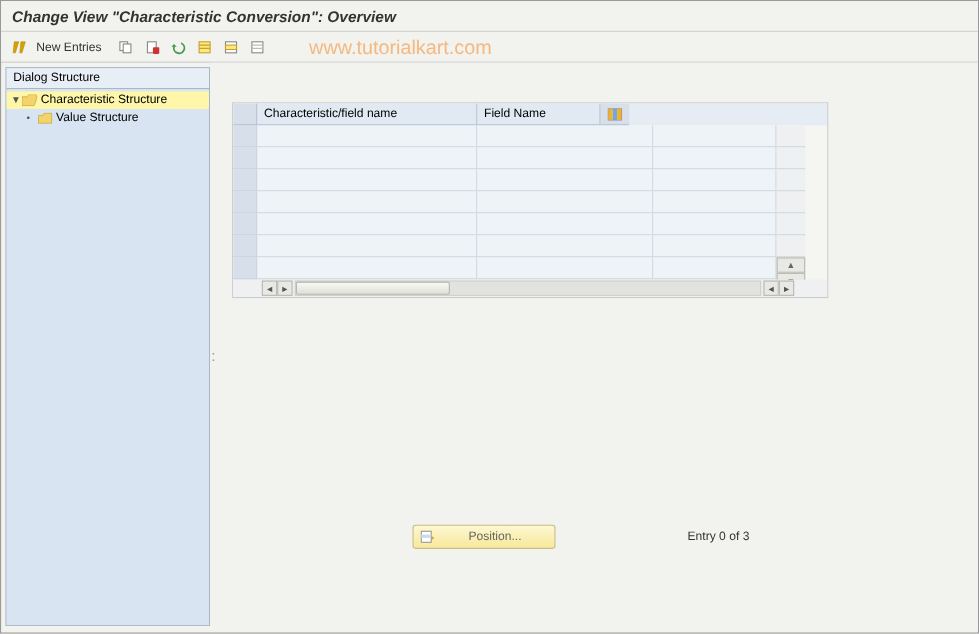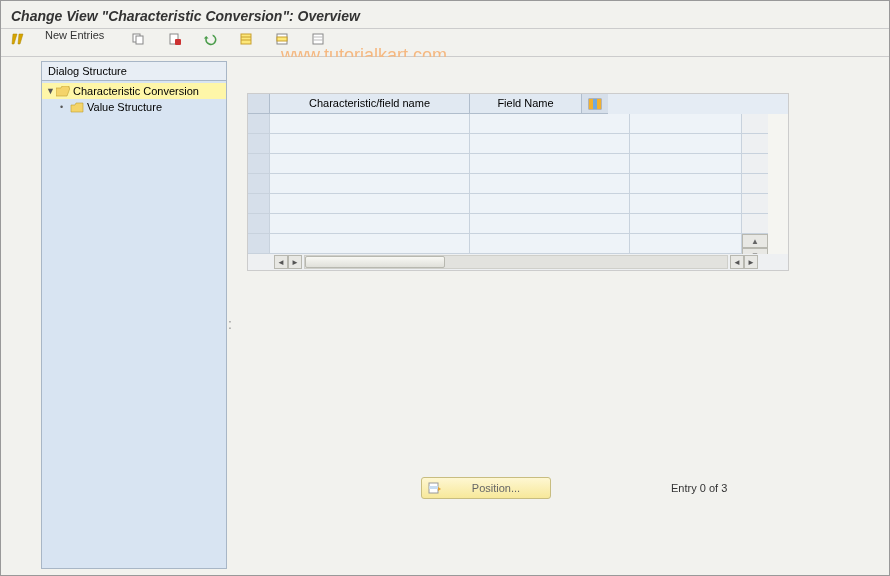--- a/index.html
+++ b/index.html
@@ -5,48 +5,48 @@
     * { box-sizing: border-box; margin: 0; padding: 0; font-family: Arial, sans-serif; }
     body { background: #fff; width: 890px; height: 576px; overflow: hidden; }
     
     .app { width: 890px; height: 576px; border: 1px solid #999; background: #f2f2ee; position: relative; }
     
     
     .title-bar { height: 28px; background: #f2f2ee; border-bottom: 1px solid #ccc; padding: 6px 10px; }
     .title-text { font-style: italic; font-weight: bold; font-size: 14px; color: #333; }
     
     
-    .toolbar { height: 28px; background: #f2f2ee; border-bottom: 1px solid #ccc; display: flex; align-items: flex-start; padding-left: 8px; gap: 16px; position: relative; }
+    .toolbar { height: 28px; background: #f2f2ee; border-bottom: 1px solid #ccc; display: flex; align-items: center; padding-left: 8px; gap: 4px; position: relative; }
     .tb-icon { width: 20px; height: 20px; display: inline-flex; align-items: center; justify-content: center; cursor: pointer; }
     .tb-text { font-size: 11px; color: #333; margin-right: 8px; cursor: pointer; }
-    .watermark { position: absolute; left: 280px; top: 16px; font-size: 18px; color: #f5b880; font-weight: normal; }
-    
-    
-    .main { display: flex; height: calc(100% - 58px); padding-left: 36px; }
+    .watermark { position: absolute; left: 280px; top: 4px; font-size: 18px; color: #f5b880; font-weight: normal; }
+    
+    
+    .main { display: flex; height: calc(100% - 58px); }
     
     
     .sidebar { width: 186px; border: 1px solid #a8b6c6; margin: 4px 0 4px 4px; background: #d8e4f2; display: flex; flex-direction: column; }
     .sidebar-header { background: #e8eef5; border-bottom: 1px solid #a8b6c6; padding: 3px 6px; font-size: 11px; }
     .tree { flex: 1; background: #d8e4f2; font-size: 11px; padding: 2px 0; }
     .tree-row { display: flex; align-items: center; height: 16px; padding-left: 4px; cursor: pointer; white-space: nowrap; overflow: hidden; }
     .tree-row.selected { background: #fef6a8; }
     .tree-indent { width: 14px; display: inline-block; }
     .tree-arrow { width: 10px; font-size: 9px; color: #555; }
     .folder-icon { width: 14px; height: 10px; display: inline-block; margin-right: 3px; }
     
     
     .splitter { width: 6px; background: #f2f2ee; cursor: col-resize; position: relative; }
     .splitter-handle { position: absolute; top: 50%; left: 1px; width: 3px; height: 30px; }
     .splitter-handle::before { content: ":"; color: #999; font-size: 14px; line-height: 6px; letter-spacing: -2px; }
     
     
     .content { flex: 1; background: #f2f2ee; padding: 12px 10px; position: relative; }
     
     
-    .table-panel { position: relative; background: #f5f5f1; border: 1px solid #ccc; margin-top: 24px; margin-left: 4px; width: 542px; text-align: center; }
+    .table-panel { position: relative; background: #f5f5f1; border: 1px solid #ccc; margin-top: 24px; margin-left: 4px; width: 542px; }
     .table-wrapper { overflow: hidden; }
     .table-header { display: flex; background: #e5ecf4; height: 20px; }
     .th { border-right: 1px solid #b0bdcc; border-bottom: 1px solid #b0bdcc; padding: 3px 6px; font-size: 11px; background: #e1e9f2; }
     .th-sel { width: 22px; background: #d6dfea; }
     .th-char { width: 200px; }
     .th-target { width: 160px; }
     .th-field { width: 112px; }
     .th-config { width: 26px; background: #d6dfea; border-right: none; display: flex; align-items: center; justify-content: center; cursor: pointer; }
     .table-body { }
     .tr { display: flex; height: 20px; }
@@ -59,21 +59,21 @@
     
     .vscroll-btns { display: flex; flex-direction: column; margin-left: auto; width: 26px; }
     .scroll-btn { height: 14px; background: #e8e8e4; border: 1px solid #b8b8b0; display: flex; align-items: center; justify-content: center; font-size: 8px; color: #666; cursor: pointer; }
     
     .hscroll-bar { display: flex; height: 16px; background: #eef0f2; align-items: center; padding: 0 4px; }
     .hscroll-arrow { width: 14px; height: 14px; background: #e8e8e4; border: 1px solid #b8b8b0; display: flex; align-items: center; justify-content: center; font-size: 8px; color: #555; cursor: pointer; }
     .hscroll-track { flex: 1; height: 14px; background: #e2e2de; margin: 0 2px; position: relative; border: 1px solid #cfcfca; }
     .hscroll-thumb { position: absolute; left: 0; top: 0; bottom: 0; width: 140px; background: linear-gradient(#f8f8f4, #e0e0da); border: 1px solid #b8b8b0; border-radius: 2px; cursor: pointer; }
     
     
-    .bottom-controls { position: absolute; top: 420px; left: 188px; display: flex; align-items: center; gap: 120px; }
+    .bottom-controls { position: absolute; top: 420px; left: 178px; display: flex; align-items: center; gap: 120px; }
     .position-btn { width: 130px; height: 22px; background: linear-gradient(#fef7d2, #f7e89a); border: 1px solid #c8bd80; border-radius: 3px; display: flex; align-items: center; padding: 0 6px; font-size: 11px; color: #666; cursor: pointer; gap: 6px; }
     .position-btn-icon { width: 14px; height: 14px; }
     .position-btn-text { flex: 1; text-align: center; }
     .entry-text { font-size: 11px; color: #333; }
   </style>
 </head>
 <body>
 
 <div class="app">
 
@@ -133,21 +133,21 @@
     <div class="sidebar">
       <div class="sidebar-header">Dialog Structure</div>
       <div class="tree">
         <div class="tree-row selected">
           <span class="tree-arrow">▼</span>
           <span class="folder-icon">
             <svg width="14" height="11" viewBox="0 0 14 11">
                 <path d="M0 2 L5 2 L6 0 L13 0 L13 2 L14 2 L11 10 L0 10 Z" fill="#f4d46a" stroke="#bfa030" stroke-width="0.6"></path>
               </svg>
           </span>
-          <span>Characteristic Conversion</span>
+          <span>Characteristic Structure</span>
         </div>
         <div class="tree-row">
           <span class="tree-indent"></span>
           <span class="tree-arrow">•</span>
           <span class="folder-icon">
             <svg width="14" height="11" viewBox="0 0 14 11">
                 <path d="M1 3 L5 3 L6 1 L13 1 L13 10 L1 10 Z" fill="#f4d46a" stroke="#bfa030" stroke-width="0.6"></path>
               </svg>
           </span>
           <span>Value Structure</span>

